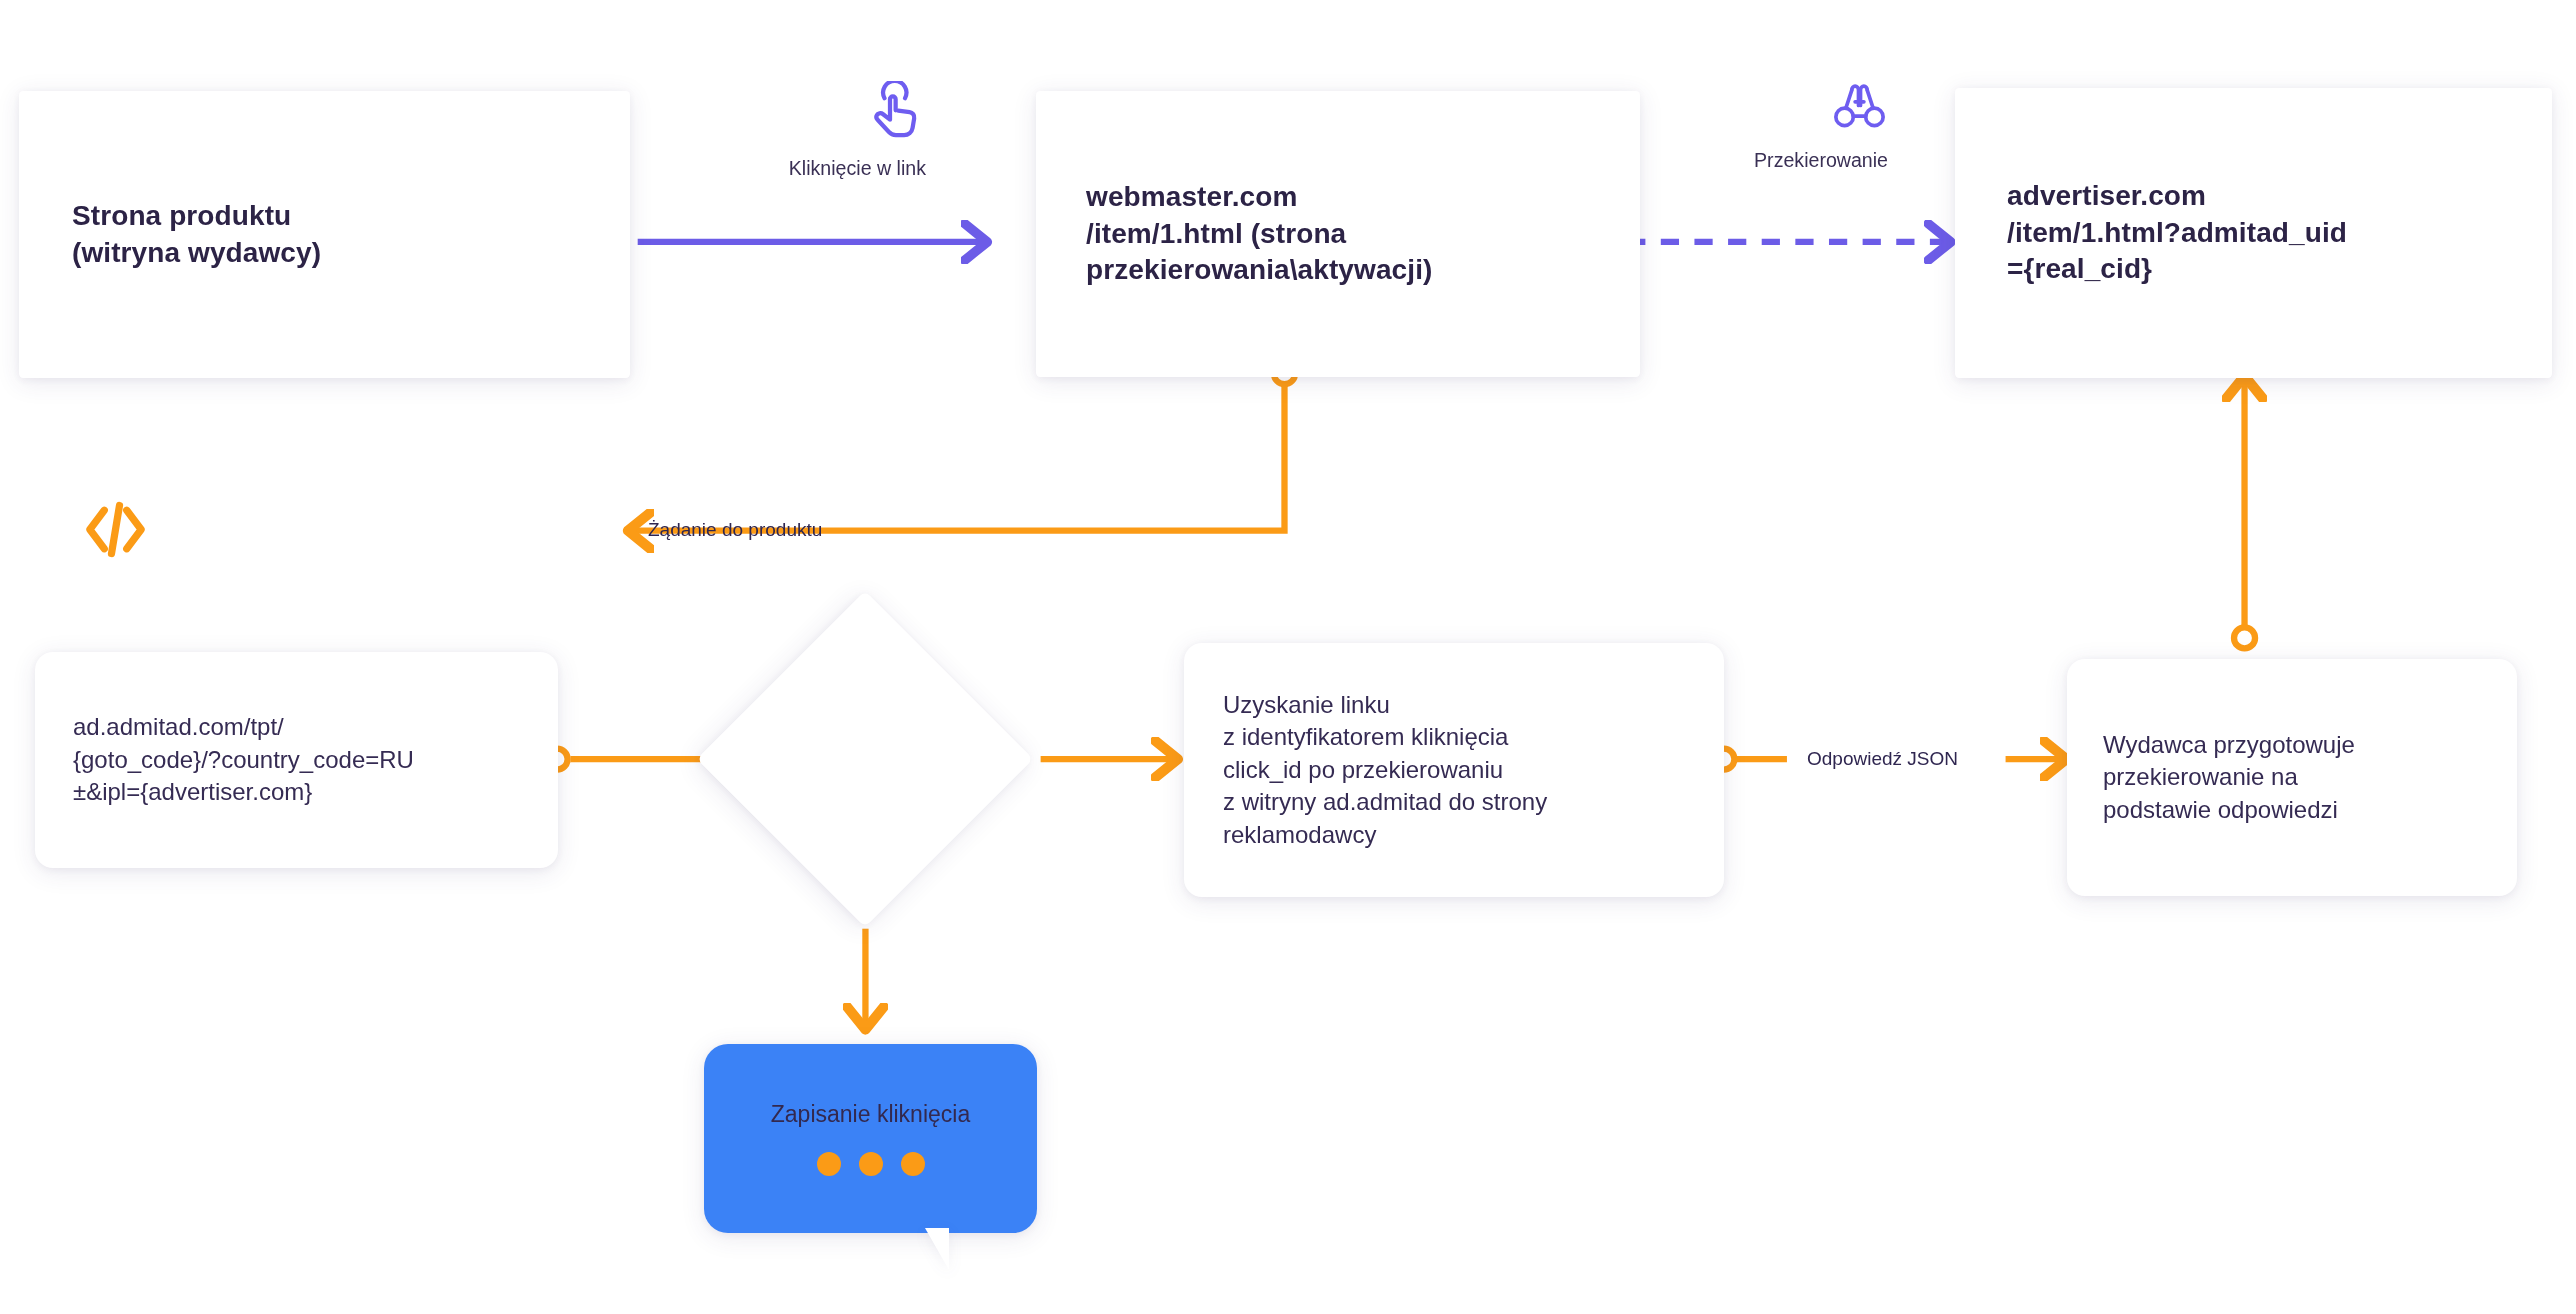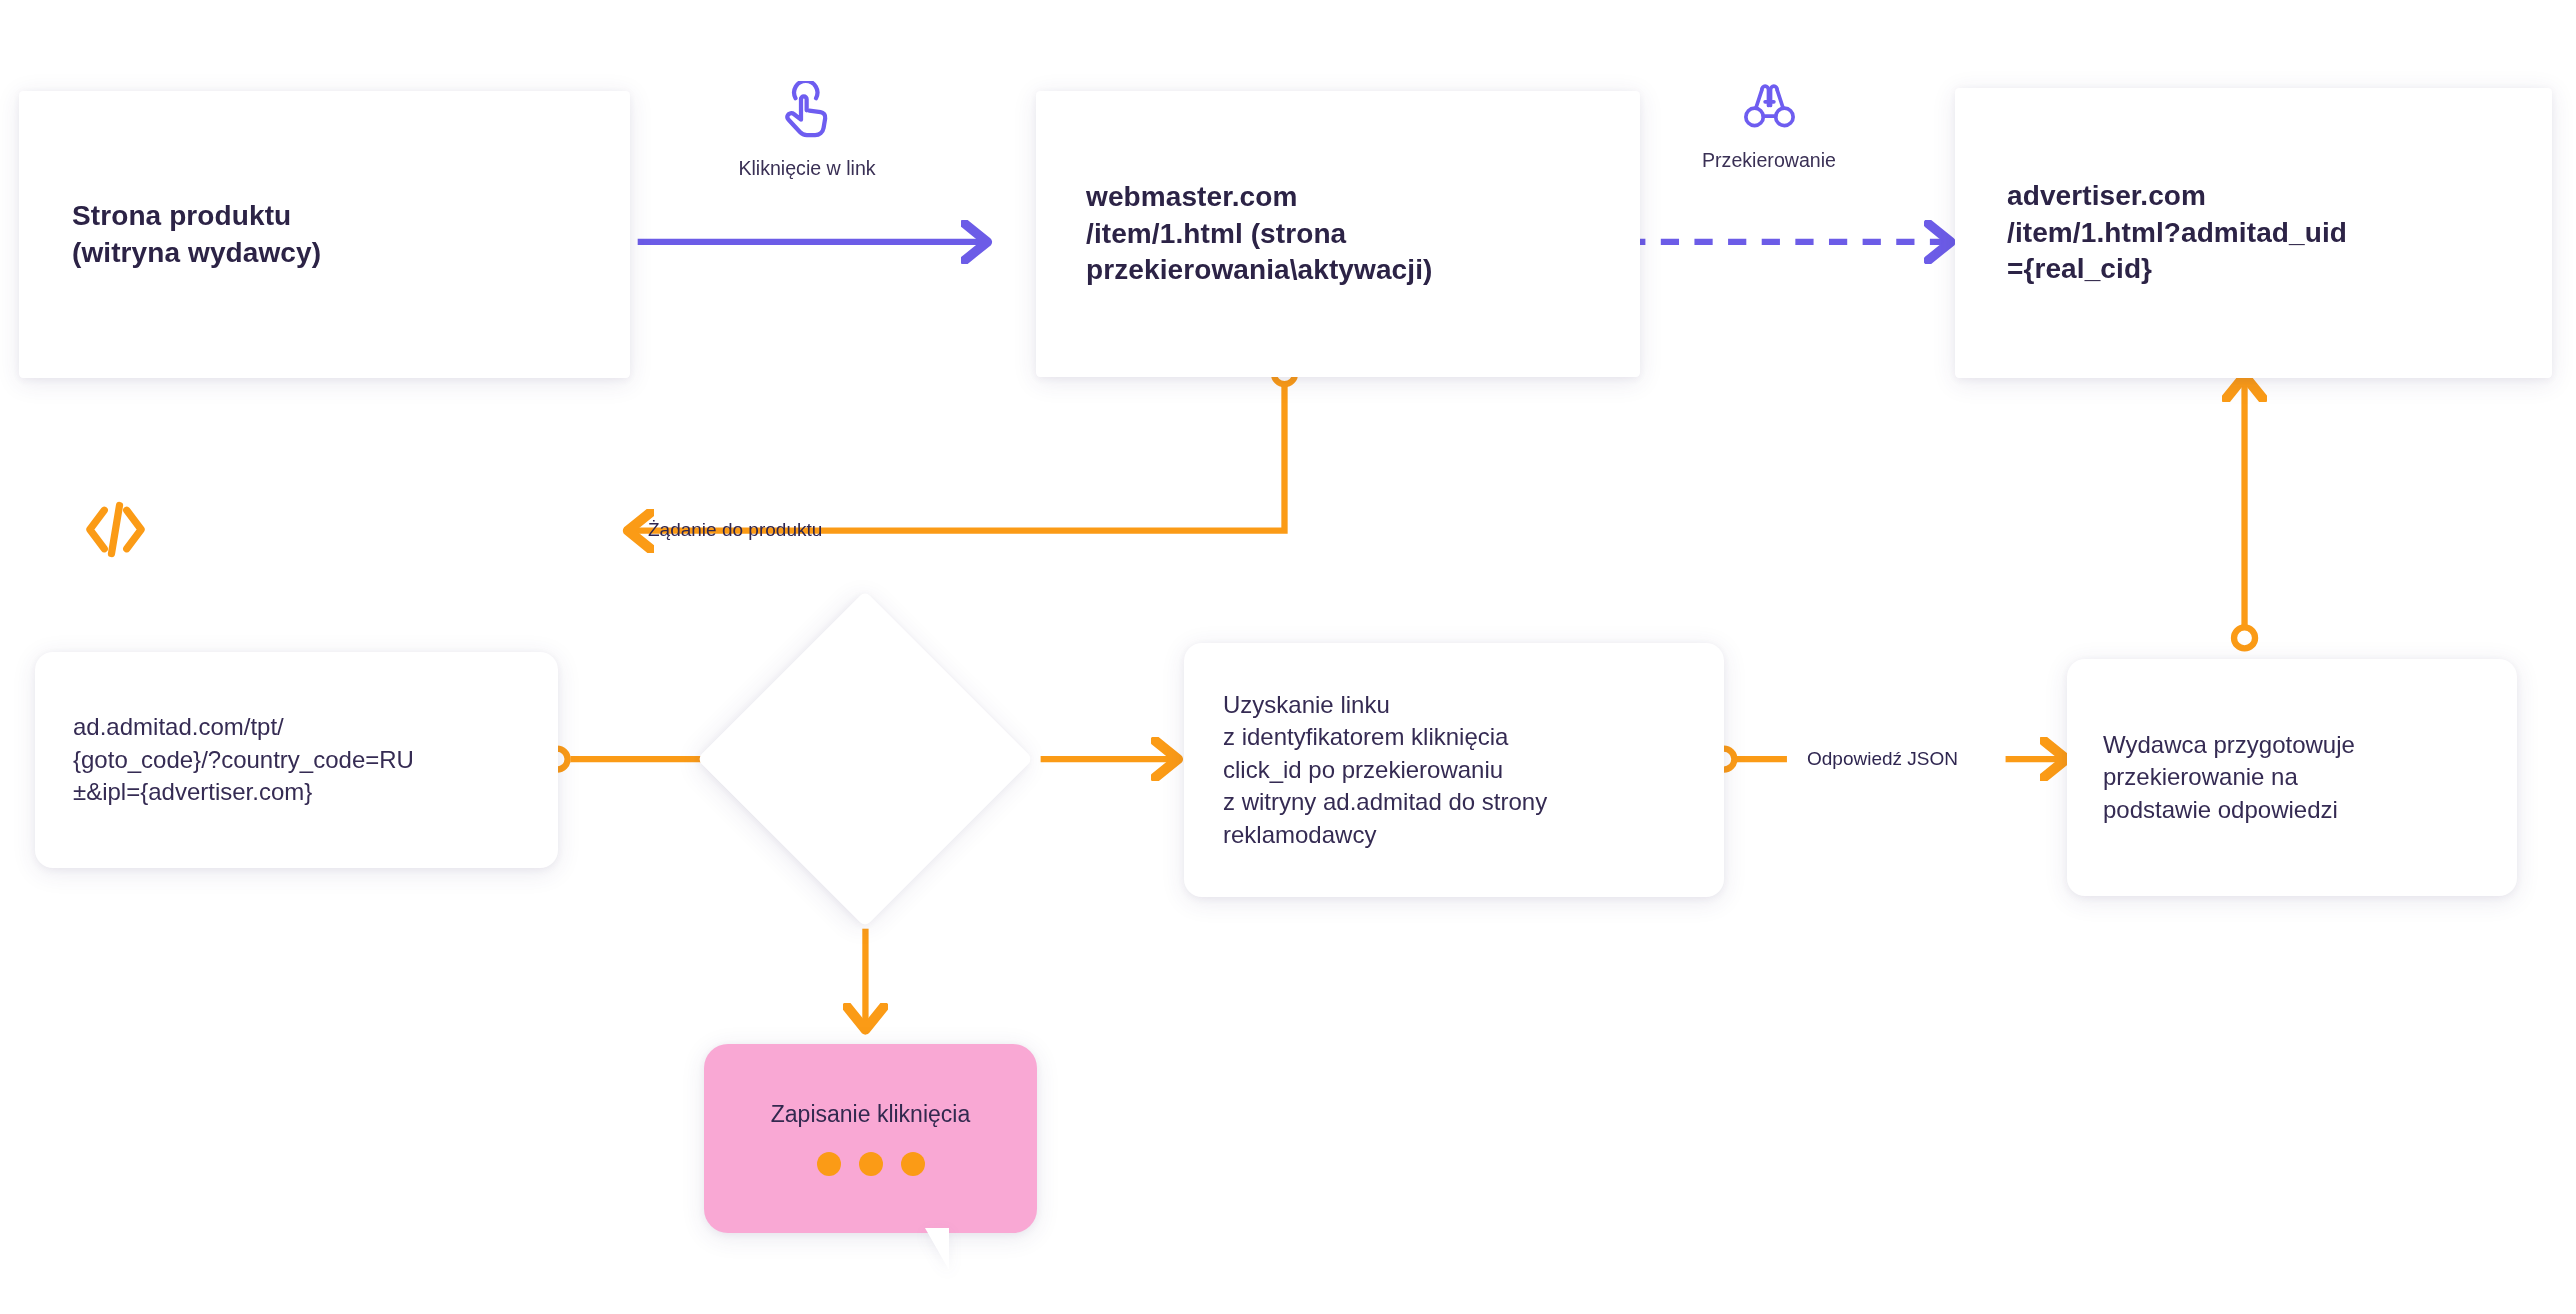--- a/index.html
+++ b/index.html
@@ -43,21 +43,21 @@
     font-size:24px;
     line-height:1.35;
     white-space:pre-line;
   }
 
   
   .steplabel{
     position:absolute;
     display:flex;
     flex-direction:column;
-    align-items:center;
+    align-items:flex-end;
     width:238px;
   }
   .steplabel .ico{display:block;}
   .steplabel .txt{
     margin-top:9.8px;
     font-size:19.6px;
     color:#3a3055;
     font-weight:400;
     white-space:nowrap;
   }
@@ -88,21 +88,21 @@
     margin-top:7px;
     font-size:29px;
     font-weight:700;
     color:#211c33;
     letter-spacing:0.4px;
   }
 
   
   .bubble{
     position:absolute;
-    background:#f9a8d4;
+    background:#3b82f6;
     border-radius:24px;
     box-shadow:0 4.2px 24px rgba(60,50,110,.10), 0 1.4px 7px rgba(60,50,110,.06);
     display:flex;
     flex-direction:column;
     align-items:center;
     justify-content:center;
   }
   .bubble-text{
     font-size:23px;
     color:#33294f;

